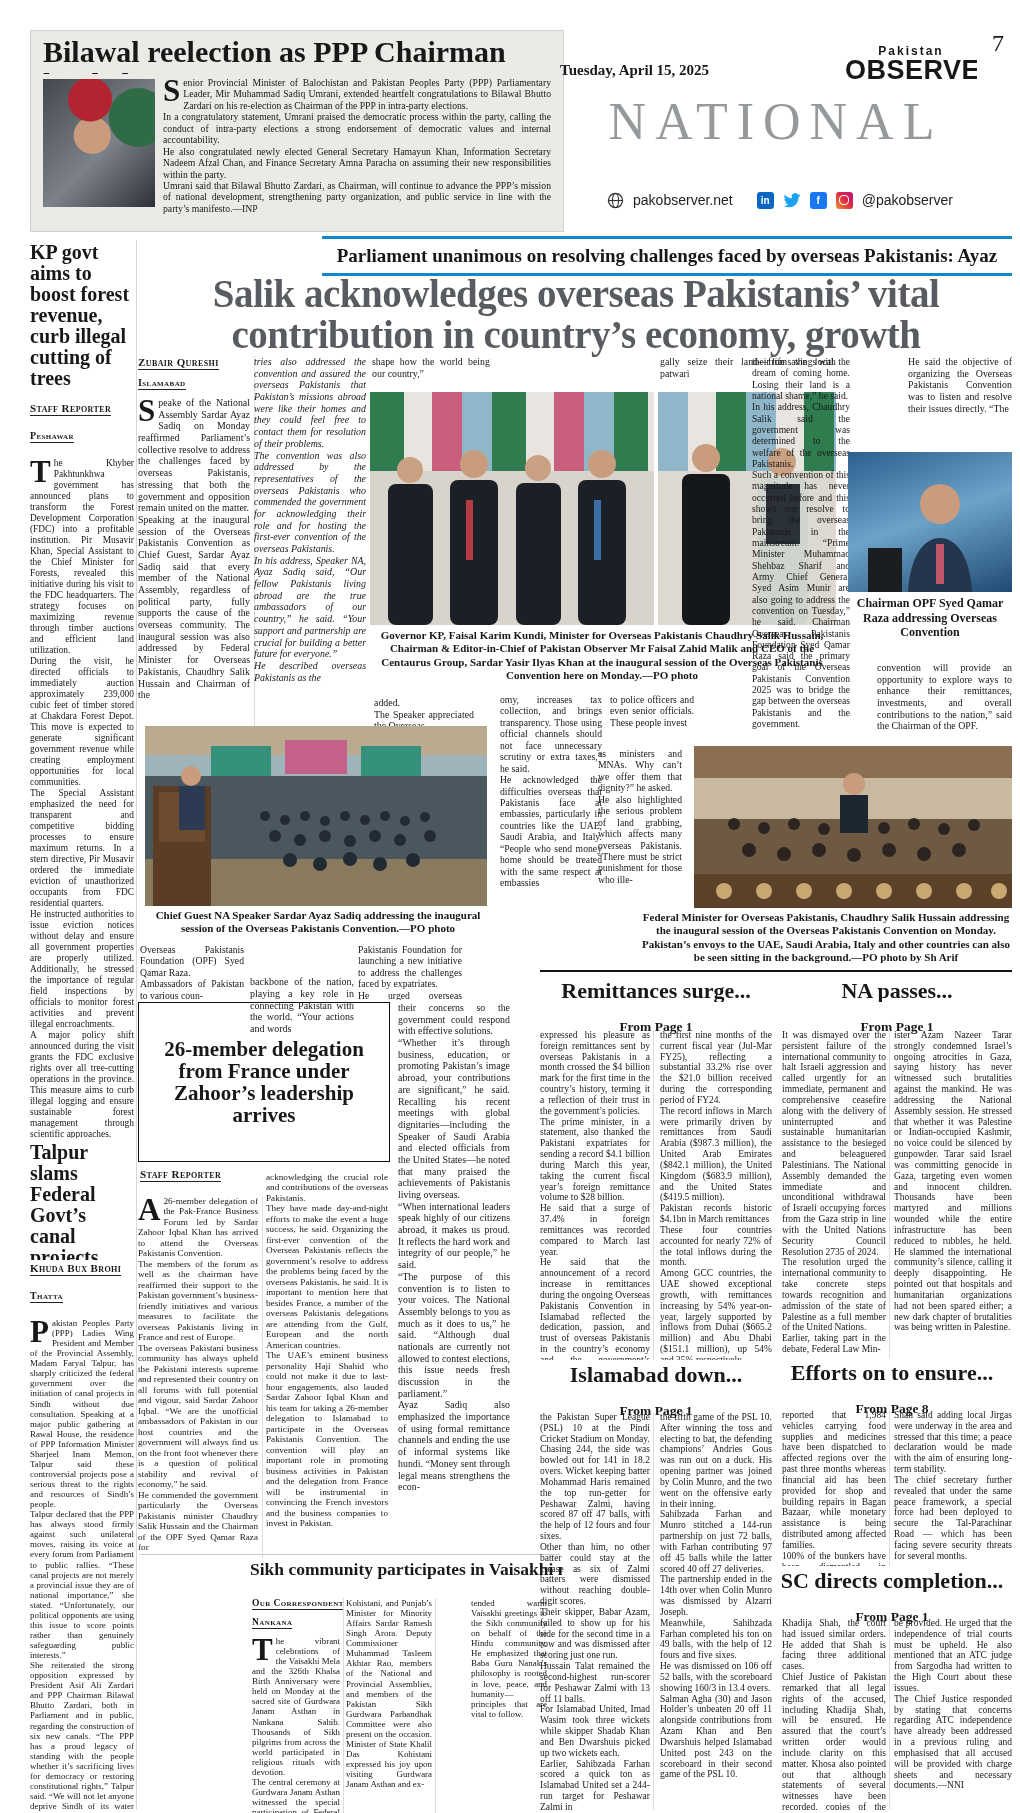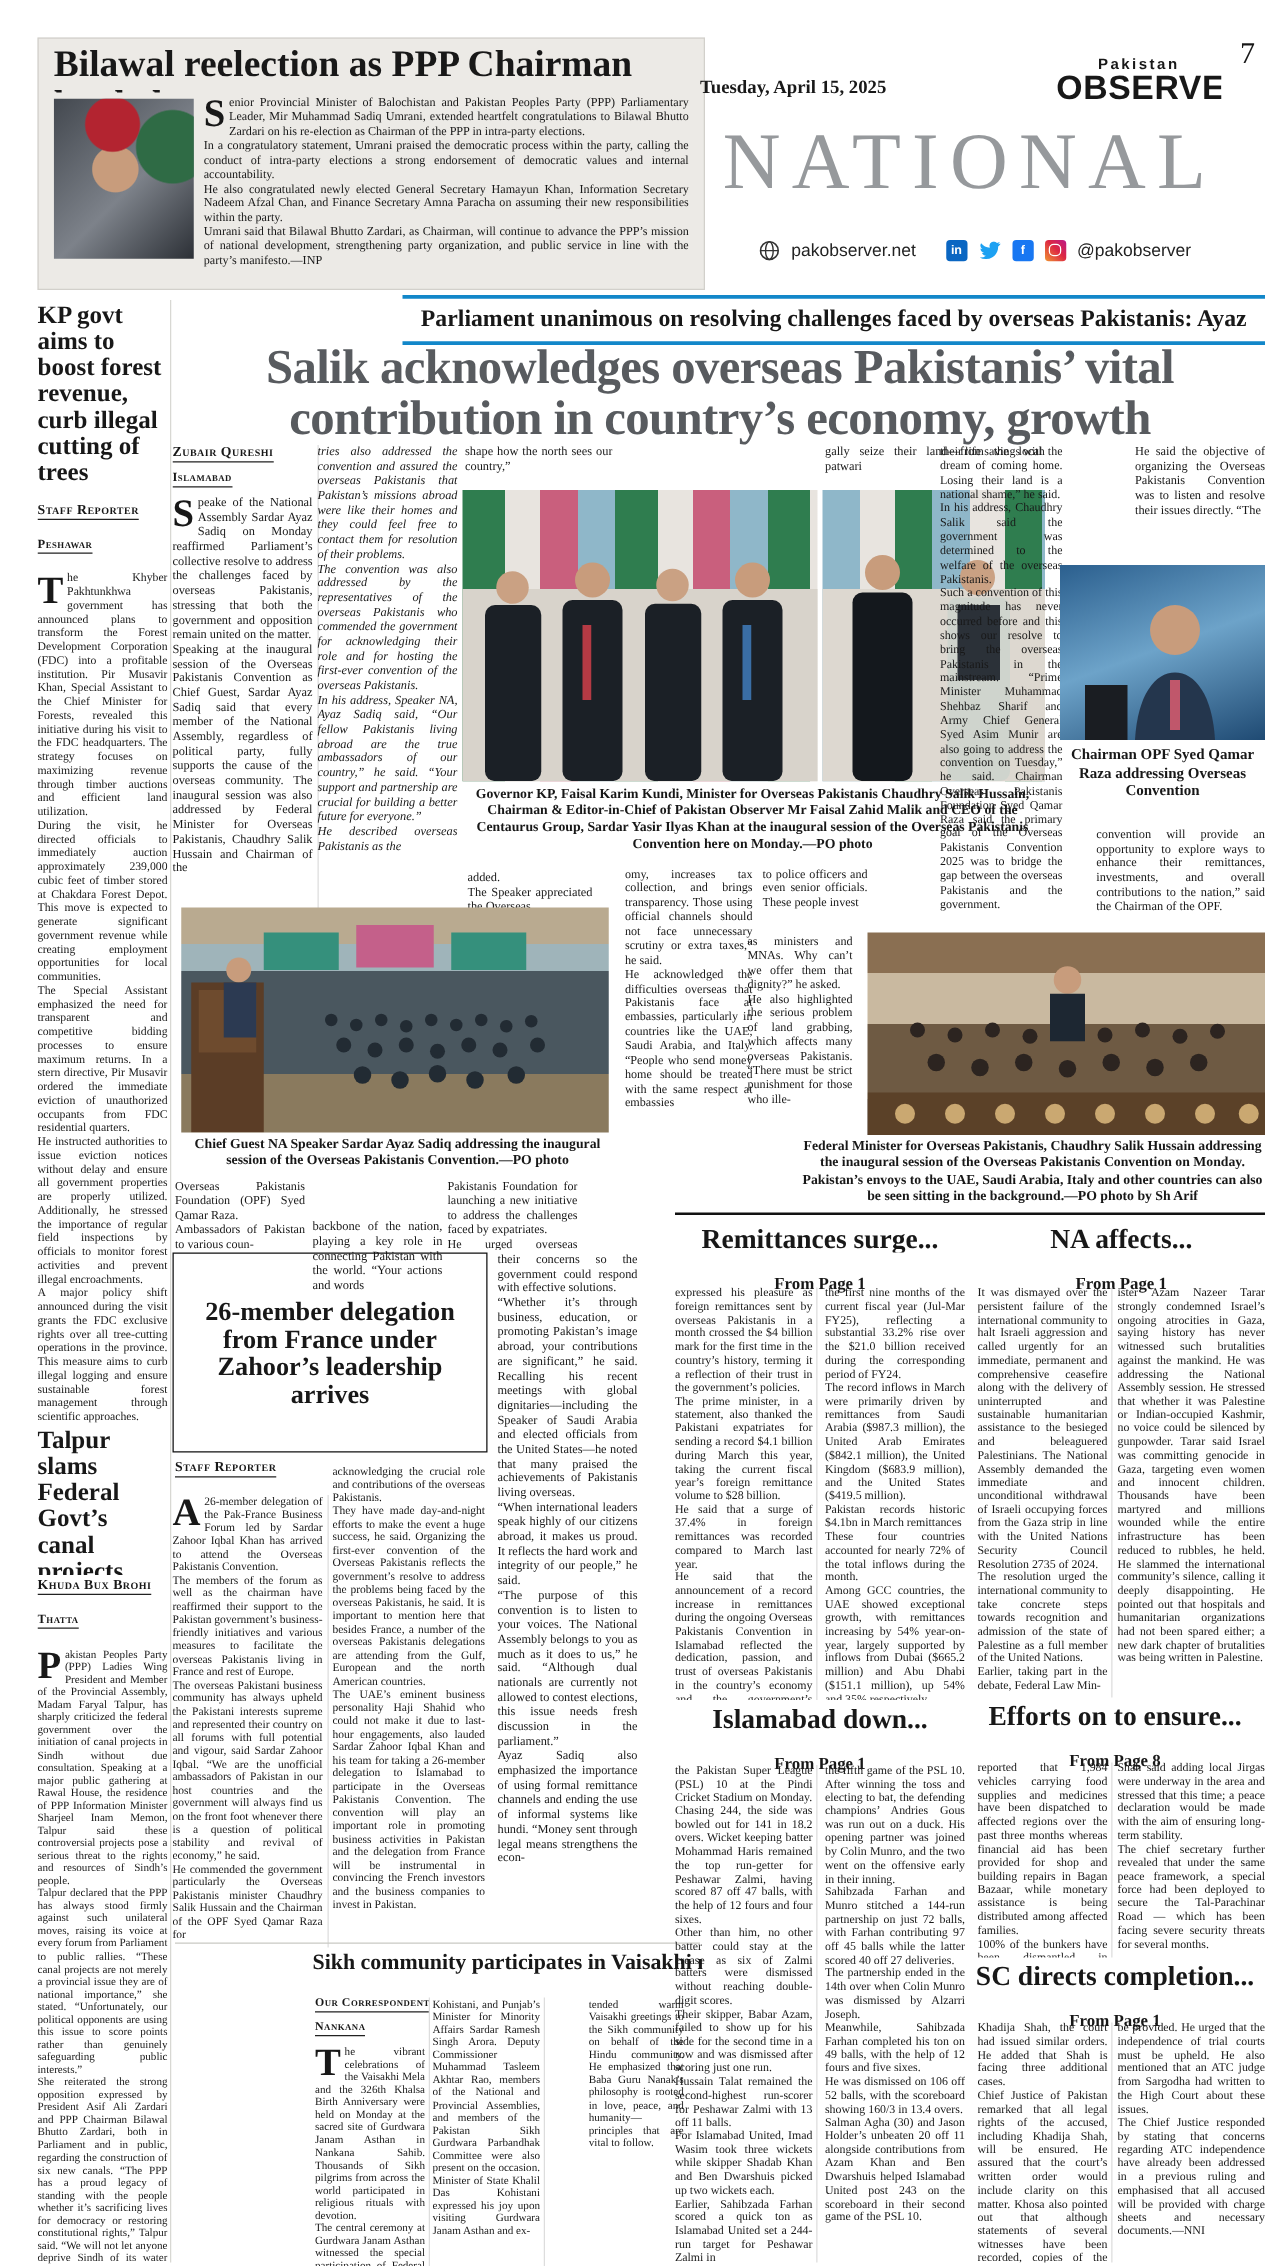--- a/index.html
+++ b/index.html
@@ -16,21 +16,21 @@
   .sec-from{font-weight:bold;text-align:center;font-size:13.5px;margin-top:15px;}
   .colr{border-right:1px solid #ddd;}
   .ph{position:absolute;overflow:hidden;background:#9a9a95;}
   .rule{position:absolute;border-top:2px solid #111;}
   .lite-rule{position:absolute;border-top:1px solid #c9c9c4;}
   .vrule{position:absolute;border-left:1px solid #d8d8d3;}
   
   .lead-panel{background:#eceae6;border:1px solid #d2d0cb;}
   .logo-top{font-family:"Liberation Sans",sans-serif;font-weight:bold;font-size:12px;letter-spacing:2px;text-align:center;}
   .logo-main{font-family:"Liberation Sans",sans-serif;font-weight:bold;font-size:27px;letter-spacing:.5px;line-height:.95;text-align:center;}
-  .national{font-size:64px;letter-spacing:9px;color:#96999c;text-align:center;font-weight:500;}
+  .national{font-size:52px;letter-spacing:9px;color:#96999c;text-align:center;font-weight:500;}
   .social{display:flex;align-items:center;justify-content:center;gap:9px;font-family:"Liberation Sans",sans-serif;font-size:14px;color:#222;}
   .sicon{width:17px;height:17px;border-radius:3px;display:inline-flex;align-items:center;justify-content:center;
          color:#fff;font-family:"Liberation Sans",sans-serif;font-weight:bold;font-size:10px;}
   .li{background:#0a66c2;} .fb{background:#1877f2;}
   .ig{background:linear-gradient(45deg,#f09433,#dc2743 55%,#bc1888);position:relative;}
   .ig i{position:absolute;inset:3.5px;border:1.6px solid #fff;border-radius:4px;}
   .banner{border-top:3px solid #1287c9;border-bottom:3px solid #1287c9;display:flex;align-items:center;justify-content:center;}
   .banner div{font-weight:bold;font-size:19px;white-space:nowrap;}
   .main-head{font-weight:bold;font-size:39px;line-height:1.04;color:#585b5f;text-align:center;letter-spacing:-0.5px;}
   .box-head{border:1.5px solid #111;display:flex;align-items:center;justify-content:center;text-align:center;}
@@ -116,21 +116,21 @@
   <div class="abs colr" style="left:138px;top:356px;width:112px;height:372px;padding-right:4px;">
     <span class="byline">Zubair Qureshi</span>
     <span class="byline" style="font-size:10px;">Islamabad</span>
     <div class="body-text dropcap" style="font-size:9.9px;">Speake of the National Assembly Sardar Ayaz Sadiq on Monday reaffirmed Parliament’s collective resolve to address the challenges faced by overseas Pakistanis, stressing that both the government and opposition remain united on the matter.
 Speaking at the inaugural session of the Overseas Pakistanis Convention as Chief Guest, Sardar Ayaz Sadiq said that every member of the National Assembly, regardless of political party, fully supports the cause of the overseas community. The inaugural session was also addressed by Federal Minister for Overseas Pakistanis, Chaudhry Salik Hussain and Chairman of the</div>
   </div>
   <div class="abs body-text" style="left:254px;top:356px;width:112px;height:372px;font-size:9.9px;font-style:italic;">tries also addressed the convention and assured the overseas Pakistanis that Pakistan’s missions abroad were like their homes and they could feel free to contact them for resolution of their problems.
 The convention was also addressed by the representatives of the overseas Pakistanis who commended the government for acknowledging their role and for hosting the first-ever convention of the overseas Pakistanis.
 In his address, Speaker NA, Ayaz Sadiq said, “Our fellow Pakistanis living abroad are the true ambassadors of our country,” he said. “Your support and partnership are crucial for building a better future for everyone.”
 He described overseas Pakistanis as the</div>
-  <div class="abs body-text" style="left:372px;top:356px;width:118px;height:34px;font-size:9.9px;">shape how the north sees our country,”</div>
+  <div class="abs body-text" style="left:372px;top:356px;width:118px;height:34px;font-size:9.9px;">shape how the world being our country,”</div>
   <div class="abs body-text" style="left:660px;top:356px;width:174px;height:34px;font-size:9.9px;">gally seize their land—from the local patwari</div>
 
   <div class="ph" style="left:370px;top:392px;width:284px;height:233px;background:
       linear-gradient(180deg, rgba(0,0,0,0) 0 34%, #d8d3cb 34% 100%),
       repeating-linear-gradient(90deg,#2f7d4f 0 34px,#e8e4df 34px 62px,#c95f7d 62px 92px,#8fb7c9 92px 122px);">
     <svg width="284" height="233" viewBox="0 0 284 233">
       <g fill="#1b2026">
           <circle cx="40" cy="78" r="13" fill="#caa183"></circle>
           <rect x="18" y="92" width="45" height="141" rx="8"></rect>
           <circle cx="104" cy="72" r="14" fill="#c89c7c"></circle>
@@ -298,21 +298,21 @@
 The prime minister, in a statement, also thanked the Pakistani expatriates for sending a record $4.1 billion during March this year, taking the current fiscal year’s foreign remittance volume to $28 billion.
 He said that a surge of 37.4% in foreign remittances was recorded compared to March last year.
 He said that the announcement of a record increase in remittances during the ongoing Overseas Pakistanis Convention in Islamabad reflected the dedication, passion, and trust of overseas Pakistanis in the country’s economy and the government’s policies.
 Cumulatively, workers sent home $28 billion during</div>
   <div class="abs body-text" style="left:660px;top:1030px;width:112px;height:330px;font-size:9.5px;line-height:1.14;">the first nine months of the current fiscal year (Jul-Mar FY25), reflecting a substantial 33.2% rise over the $21.0 billion received during the corresponding period of FY24.
 The record inflows in March were primarily driven by remittances from Saudi Arabia ($987.3 million), the United Arab Emirates ($842.1 million), the United Kingdom ($683.9 million), and the United States ($419.5 million).
 Pakistan records historic $4.1bn in March remittances
 These four countries accounted for nearly 72% of the total inflows during the month.
 Among GCC countries, the UAE showed exceptional growth, with remittances increasing by 54% year-on-year, largely supported by inflows from Dubai ($665.2 million) and Abu Dhabi ($151.1 million), up 54% and 35% respectively.</div>
 
-  <div class="abs sec-head" style="left:782px;top:980px;width:230px;">NA affects...</div>
+  <div class="abs sec-head" style="left:782px;top:980px;width:230px;">NA passes...</div>
   <div class="abs sec-from" style="left:782px;top:1004px;width:230px;">From Page 1</div>
   <div class="abs body-text colr" style="left:782px;top:1030px;width:104px;height:328px;font-size:9.5px;line-height:1.14;padding-right:3px;">It was dismayed over the persistent failure of the international community to halt Israeli aggression and called urgently for an immediate, permanent and comprehensive ceasefire along with the delivery of uninterrupted and sustainable humanitarian assistance to the besieged and beleaguered Palestinians. The National Assembly demanded the immediate and unconditional withdrawal of Israeli occupying forces from the Gaza strip in line with the United Nations Security Council Resolution 2735 of 2024.
 The resolution urged the international community to take concrete steps towards recognition and admission of the state of Palestine as a full member of the United Nations.
 Earlier, taking part in the debate, Federal Law Min-</div>
   <div class="abs body-text" style="left:894px;top:1030px;width:118px;height:328px;font-size:9.5px;line-height:1.14;">ister Azam Nazeer Tarar strongly condemned Israel’s ongoing atrocities in Gaza, saying history has never witnessed such brutalities against the mankind. He was addressing the National Assembly session. He stressed that whether it was Palestine or Indian-occupied Kashmir, no voice could be silenced by gunpowder. Tarar said Israel was committing genocide in Gaza, targeting even women and innocent children. Thousands have been martyred and millions wounded while the entire infrastructure has been reduced to rubbles, he held. He slammed the international community’s silence, calling it deeply disappointing. He pointed out that hospitals and humanitarian organizations had not been spared either; a new dark chapter of brutalities was being written in Palestine.</div>
 
   <div class="abs sec-head" style="left:540px;top:1364px;width:232px;">Islamabad down...</div>
   <div class="abs sec-from" style="left:540px;top:1388px;width:232px;">From Page 1</div>
   <div class="abs body-text colr" style="left:540px;top:1412px;width:110px;height:398px;font-size:9.5px;line-height:1.14;padding-right:3px;">the Pakistan Super League (PSL) 10 at the Pindi Cricket Stadium on Monday.
 Chasing 244, the side was bowled out for 141 in 18.2 overs. Wicket keeping batter Mohammad Haris remained the top run-getter for Peshawar Zalmi, having scored 87 off 47 balls, with the help of 12 fours and four sixes.

